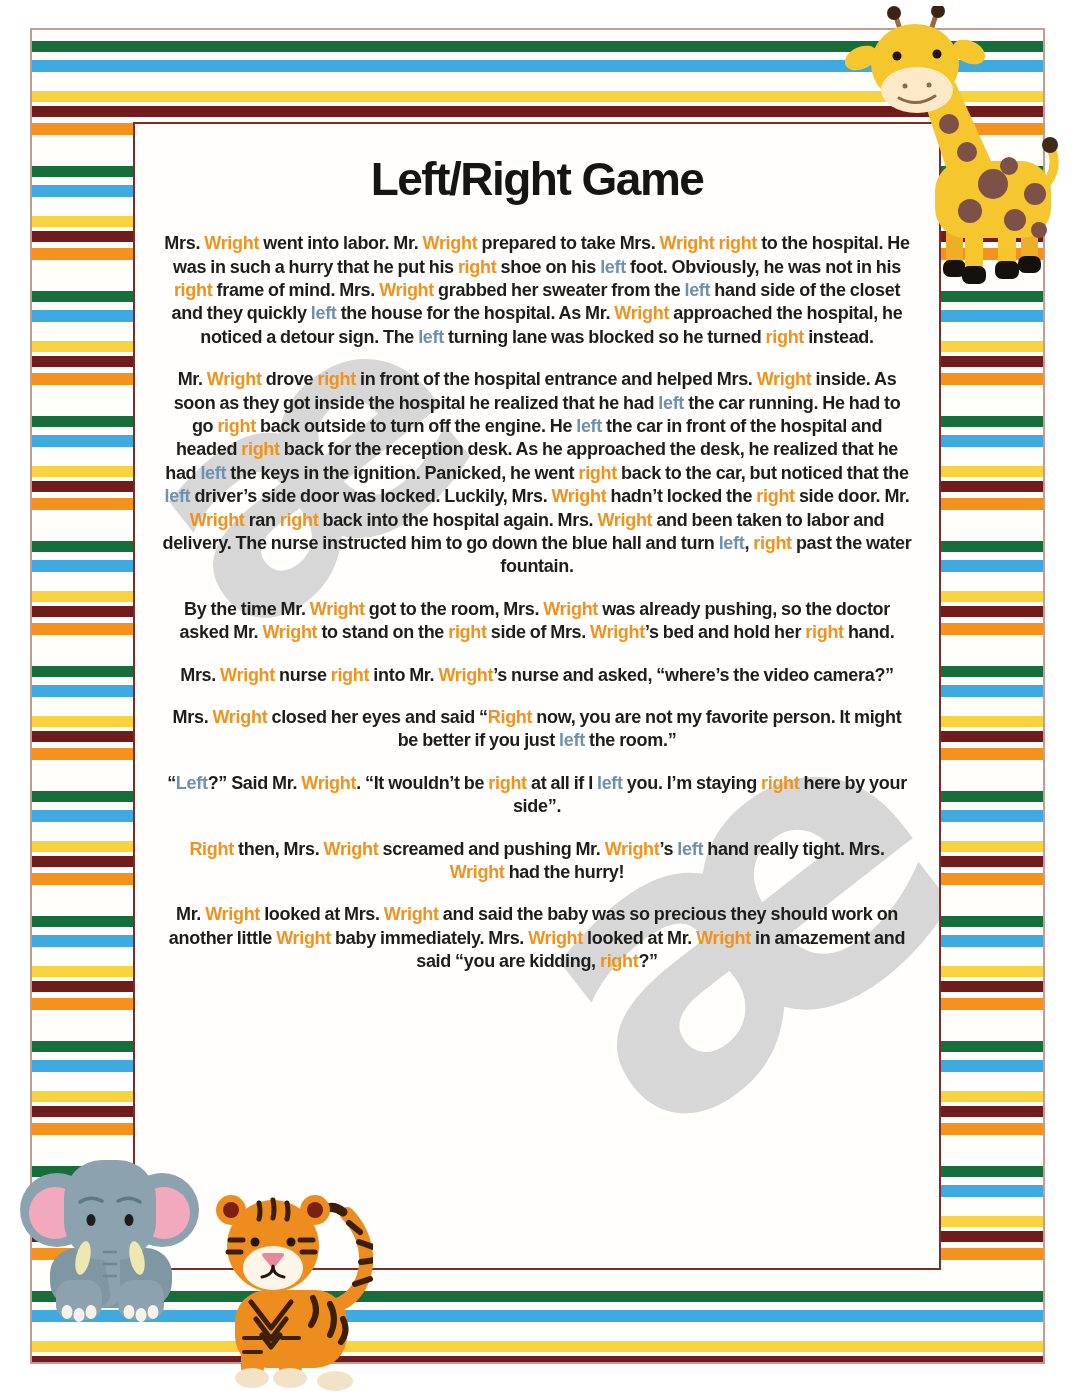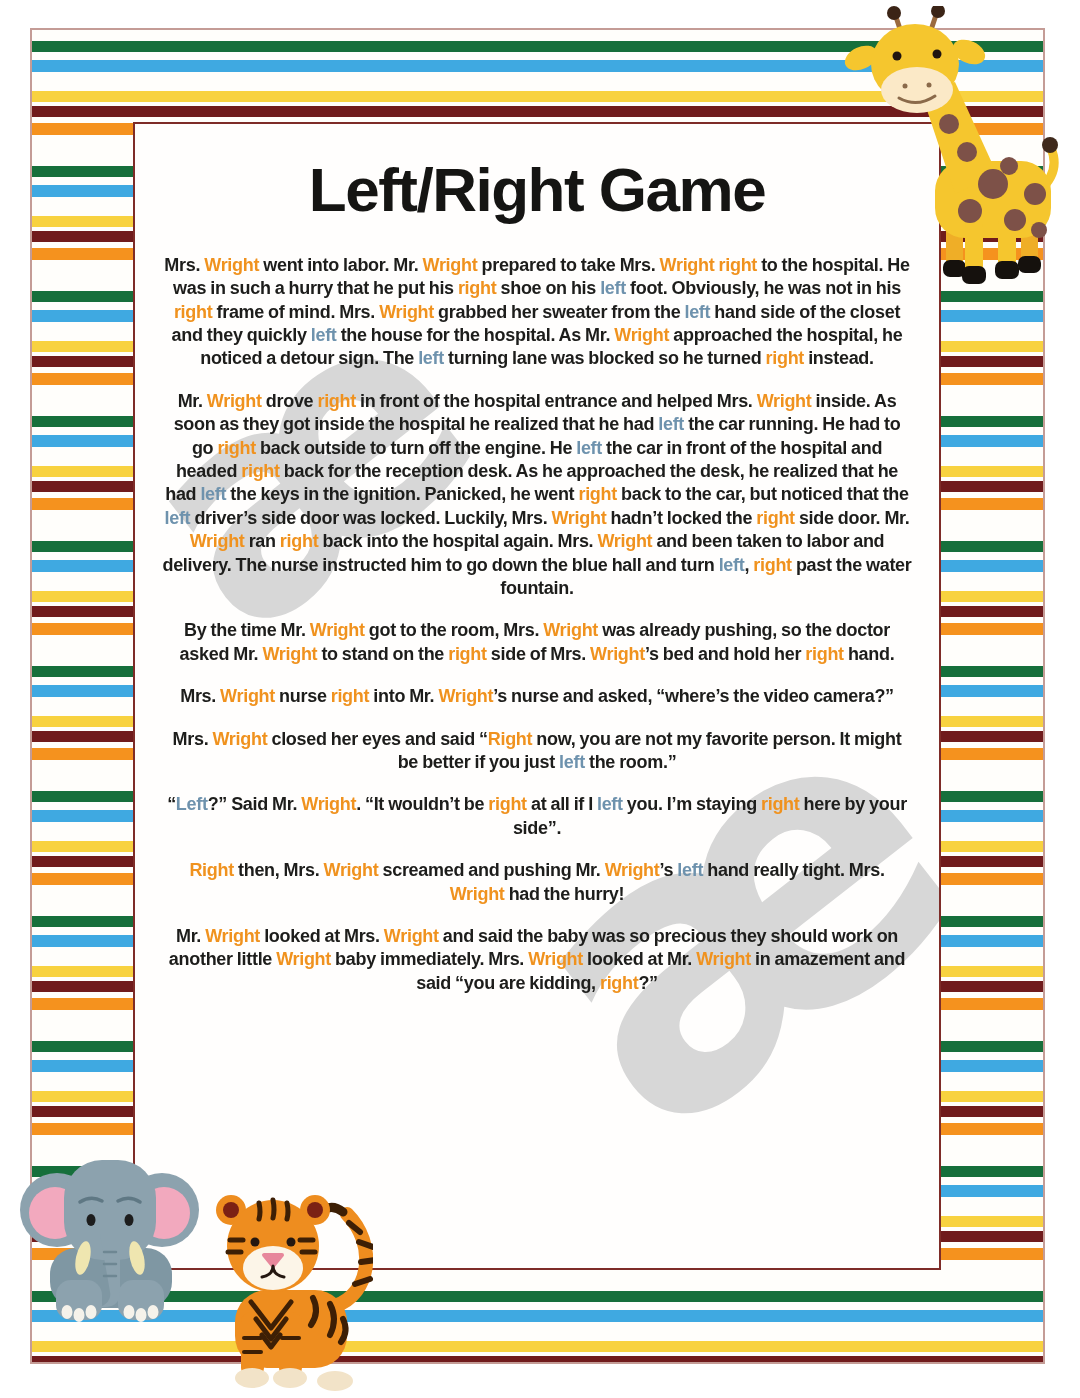--- a/index.html
+++ b/index.html
@@ -34,21 +34,21 @@
   }
   .wm{
     position:absolute;z-index:0;line-height:1;font-weight:bold;
     font-family:"DejaVu Sans",sans-serif;color:var(--watermark-gray,#D7D7D7);
     user-select:none;pointer-events:none;
   }
   .wm1{left:14px;top:192px;font-size:300px;transform:rotate(-38deg);}
   .wm2{left:398px;top:596px;font-size:390px;transform:rotate(-38deg);}
   .title{
     position:relative;z-index:1;margin:24px 0 0 0;text-align:center;
-    font-size:62px;letter-spacing:-1.5px;font-weight:bold;
+    font-size:46px;letter-spacing:-1.5px;font-weight:bold;
     color:#151513;line-height:1.35;
   }
   .story{
     position:relative;z-index:1;width:752px;margin:22px auto 0 auto;
     text-align:center;font-weight:bold;font-size:18px;line-height:23.4px;
     letter-spacing:-0.3px;word-spacing:-0.6px;color:var(--text,#1D1D1B);
   }
   .story p{margin:0 0 19px 0;}
   .seg-o{color:var(--word-right-orange,#F0921E);}
   .seg-b{color:var(--word-left-blue,#6E92AD);}

